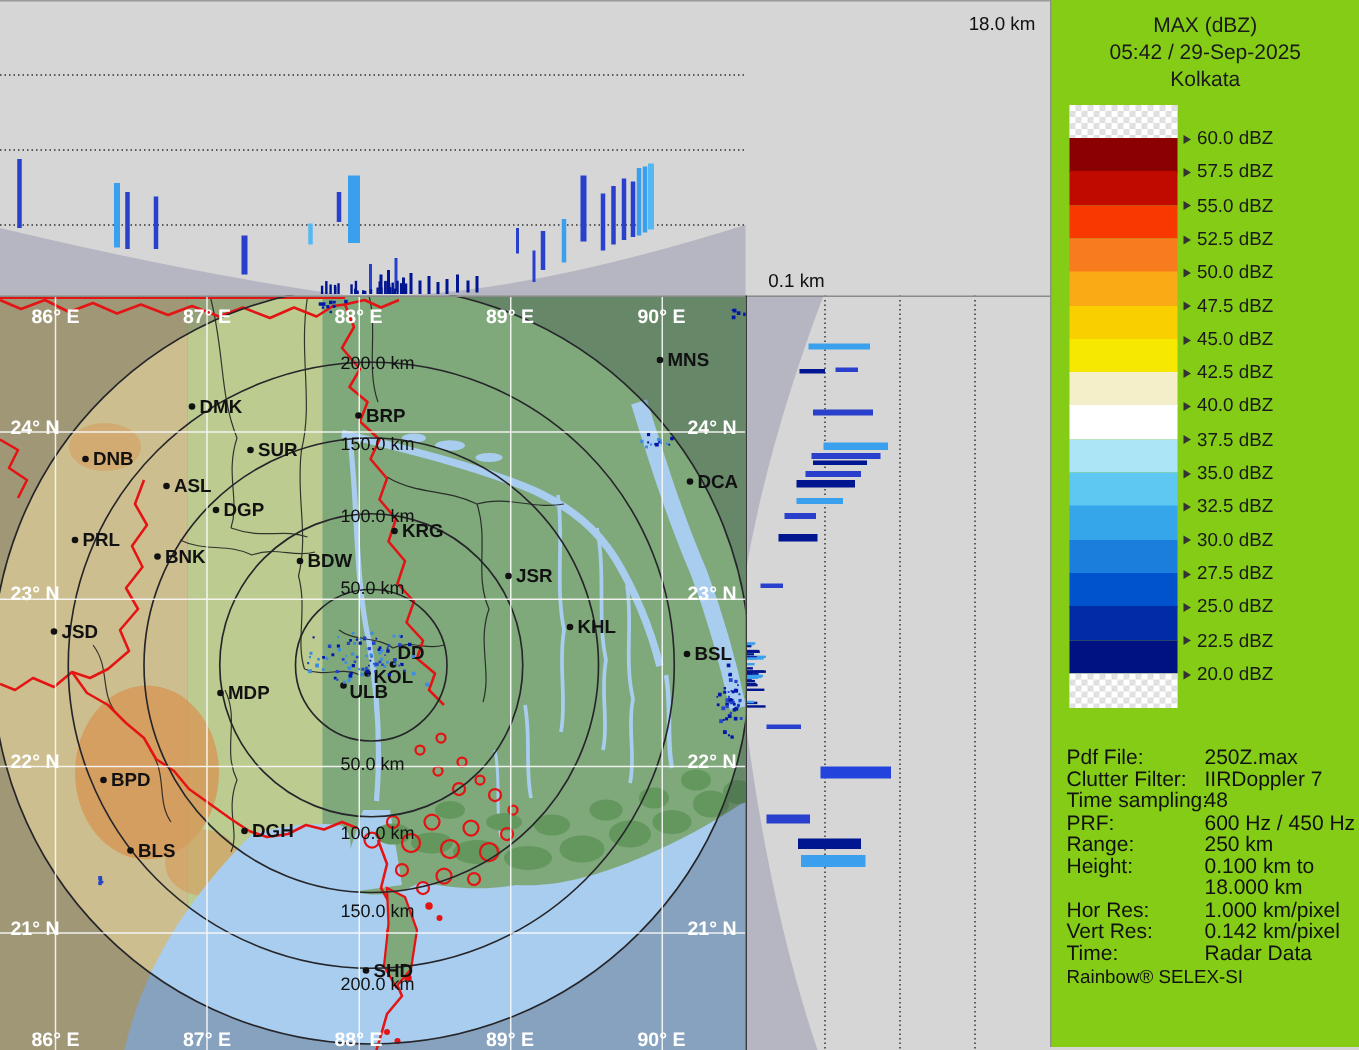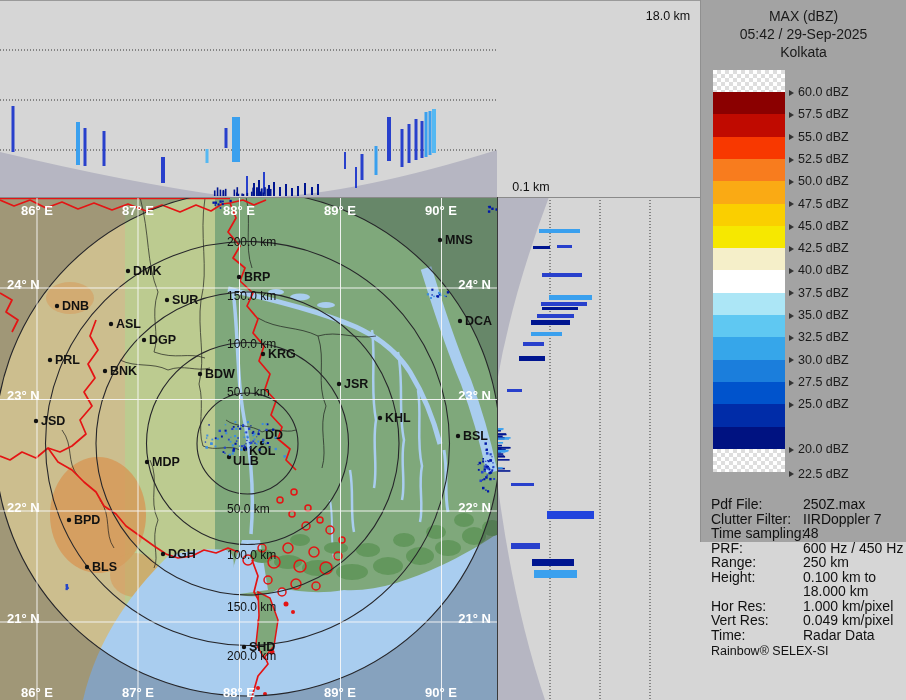--- a/index.html
+++ b/index.html
@@ -1,21 +1,21 @@
 <!DOCTYPE html>
 <html><head>
 <meta charset="utf-8">
 <style>
   html,body{margin:0;padding:0;background:#888;}
   #app{position:relative;width:906px;height:700px;background:#d6d6d6;overflow:hidden;
        font-family:"Liberation Sans",sans-serif;-webkit-font-smoothing:antialiased;}
   #scene{position:absolute;left:0;top:0;}
   
-  #legend{position:absolute;left:700px;top:0;width:206px;height:542px;
-          background:#a3a3a3;border-left:1px solid #909090;box-sizing:border-box;color:#1a1a1a;}
+  #legend{position:absolute;left:700px;top:0;width:206px;height:698px;
+          background:#84cc16;border-left:1px solid #909090;box-sizing:border-box;color:#1a1a1a;}
   .hdr{width:100%;text-align:center;font-size:14px;line-height:18px;color:#1a1a1a;}
   #hdr-title{margin-top:7px;}
   .swatch{position:absolute;left:12px;width:72px;height:23px;}
   .checker{background:#fff;
     background-image:linear-gradient(45deg,#dedede 25%,transparent 25%,transparent 75%,#dedede 75%),
                      linear-gradient(45deg,#dedede 25%,transparent 25%,transparent 75%,#dedede 75%);
     background-size:8px 8px;background-position:0 0,4px 4px;}
   .scale-label{position:absolute;left:88px;height:14px;font-size:12.5px;line-height:14px;
                color:#1a1a1a;white-space:nowrap;}
   .scale-label:before{content:"";display:inline-block;width:0;height:0;margin-right:4px;
@@ -609,30 +609,30 @@
         <div class="scale-label" style="top: 196.5px;">47.5 dBZ</div>
         <div class="scale-label" style="top: 218.8px;">45.0 dBZ</div>
         <div class="scale-label" style="top: 241.1px;">42.5 dBZ</div>
         <div class="scale-label" style="top: 263.4px;">40.0 dBZ</div>
         <div class="scale-label" style="top: 285.7px;">37.5 dBZ</div>
         <div class="scale-label" style="top: 308px;">35.0 dBZ</div>
         <div class="scale-label" style="top: 330.3px;">32.5 dBZ</div>
         <div class="scale-label" style="top: 352.6px;">30.0 dBZ</div>
         <div class="scale-label" style="top: 374.9px;">27.5 dBZ</div>
         <div class="scale-label" style="top: 397.2px;">25.0 dBZ</div>
-        <div class="scale-label" style="top: 419.5px; margin-top: 47px;">22.5 dBZ</div>
+        <div class="scale-label" style="top: 419.5px;">22.5 dBZ</div>
         <div class="scale-label" style="top: 441.8px;">20.0 dBZ</div>
       </div>
 
   <div class="info-row" style="top:497px"><span>Pdf File:</span><span class="val">250Z.max</span></div>
   <div class="info-row" style="top:511.5px"><span>Clutter Filter:</span><span class="val">IIRDoppler 7</span></div>
   <div class="info-row" style="top:526px"><span>Time sampling:</span><span class="val">48</span></div>
   <div class="info-row" style="top:540.5px"><span>PRF:</span><span class="val">600 Hz / 450 Hz</span></div>
   <div class="info-row" style="top:555px"><span>Range:</span><span class="val">250 km</span></div>
   <div class="info-row" style="top:569.5px"><span>Height:</span><span class="val">0.100 km to</span></div>
   <div class="info-row" style="top:584px"><span></span><span class="val">18.000 km</span></div>
   <div class="info-row" style="top:598.5px"><span>Hor Res:</span><span class="val">1.000 km/pixel</span></div>
-  <div class="info-row" style="top:613px"><span>Vert Res:</span><span class="val">0.049 km/pixel</span></div>
+  <div class="info-row" style="top:613px"><span>Vert Res:</span><span class="val">0.142 km/pixel</span></div>
   <div class="info-row" style="top:627.5px"><span>Time:</span><span class="val">Radar Data</span></div>
   <div id="brand" style="top:644px">Rainbow® SELEX-SI</div>
 </div>
 
 </div>
 
 </body></html>

